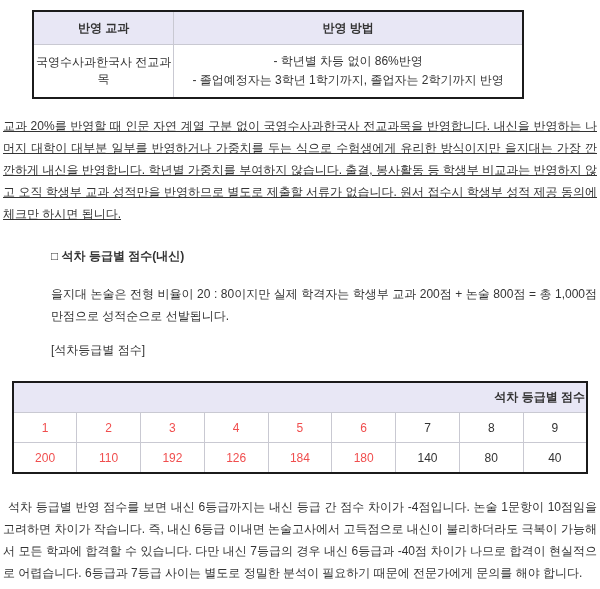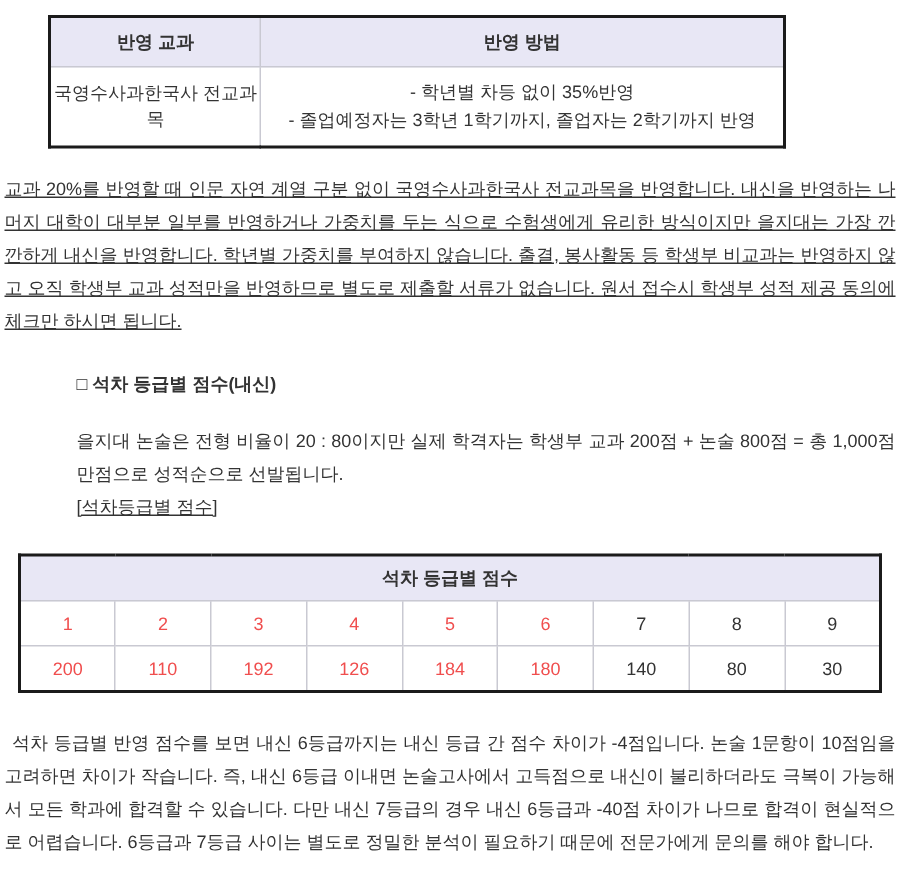--- a/index.html
+++ b/index.html
@@ -44,21 +44,21 @@
     margin: 0 3px;
     line-height: 22px;
     text-align: justify;
     word-break: break-all;
   }
   .p1 { margin-top: 16px; text-decoration: underline; }
   .p2 { margin-top: 20px; }
   .section-block { margin-top: 20px; padding-left: 48px; }
   .section-title { font-weight: 700; line-height: 22px; margin: 0 3px; }
   .p3 { margin-top: 16px; }
-  .table-label { line-height: 22px; margin: 0 3px; text-decoration: underline; }
+  .table-label { line-height: 22px; margin: 12px 3px; }
   .p4 { margin-top: 22px; text-indent: 5px; }
 
   
   .grade-table {
     margin: 20px 0 0 12px;
     width: 576px;
     border-collapse: collapse;
     border: 2px solid #1b1b1b;
     table-layout: fixed;
   }
@@ -68,40 +68,41 @@
     vertical-align: middle;
     height: 27px;
     font-size: 12px;
     background: #fff;
   }
   .grade-table .tbl-title {
     background: #e8e7f5;
     font-weight: 700;
     height: 27px;
     color: #333;
+    text-align: right;
   }
   .red { color: #f04e4e; }
 </style>
 </head>
 <body>
 
 <div>
 
   <table class="reflect-table">
     <thead>
       <tr>
         <th class="col-subject">반영 교과</th>
         <th>반영 방법</th>
       </tr>
     </thead>
     <tbody>
       <tr>
         <td>국영수사과한국사 전교과목</td>
         <td>
-          <span class="method-line">- 학년별 차등 없이 35%반영</span>
+          <span class="method-line">- 학년별 차등 없이 86%반영</span>
           <span class="method-line">- 졸업예정자는 3학년 1학기까지, 졸업자는 2학기까지 반영</span>
         </td>
       </tr>
     </tbody>
   </table>
 
   <p class="para p1">교과 20%를 반영할 때 인문 자연 계열 구분 없이 국영수사과한국사 전교과목을 반영합니다. 내신을 반영하는 나머지 대학이 대부분 일부를 반영하거나 가중치를 두는 식으로 수험생에게 유리한 방식이지만 을지대는 가장 깐깐하게 내신을 반영합니다. 학년별 가중치를 부여하지 않습니다. 출결, 봉사활동 등 학생부 비교과는 반영하지 않고 오직 학생부 교과 성적만을 반영하므로 별도로 제출할 서류가 없습니다. 원서 접수시 학생부 성적 제공 동의에 체크만 하시면 됩니다.</p>
 
 
   <div class="section-block">
@@ -128,20 +129,20 @@
       </tr>
       <tr>
         <td class="red">200</td>
         <td class="red">110</td>
         <td class="red">192</td>
         <td class="red">126</td>
         <td class="red">184</td>
         <td class="red">180</td>
         <td>140</td>
         <td>80</td>
-        <td>30</td>
+        <td>40</td>
       </tr>
     </tbody>
   </table>
 
   <p class="para p4">석차 등급별 반영 점수를 보면 내신 6등급까지는 내신 등급 간 점수 차이가 -4점입니다. 논술 1문항이 10점임을 고려하면 차이가 작습니다. 즉, 내신 6등급 이내면 논술고사에서 고득점으로 내신이 불리하더라도 극복이 가능해서 모든 학과에 합격할 수 있습니다. 다만 내신 7등급의 경우 내신 6등급과 -40점 차이가 나므로 합격이 현실적으로 어렵습니다. 6등급과 7등급 사이는 별도로 정밀한 분석이 필요하기 때문에 전문가에게 문의를 해야 합니다.</p>
 
 </div>
 
 </body></html>

